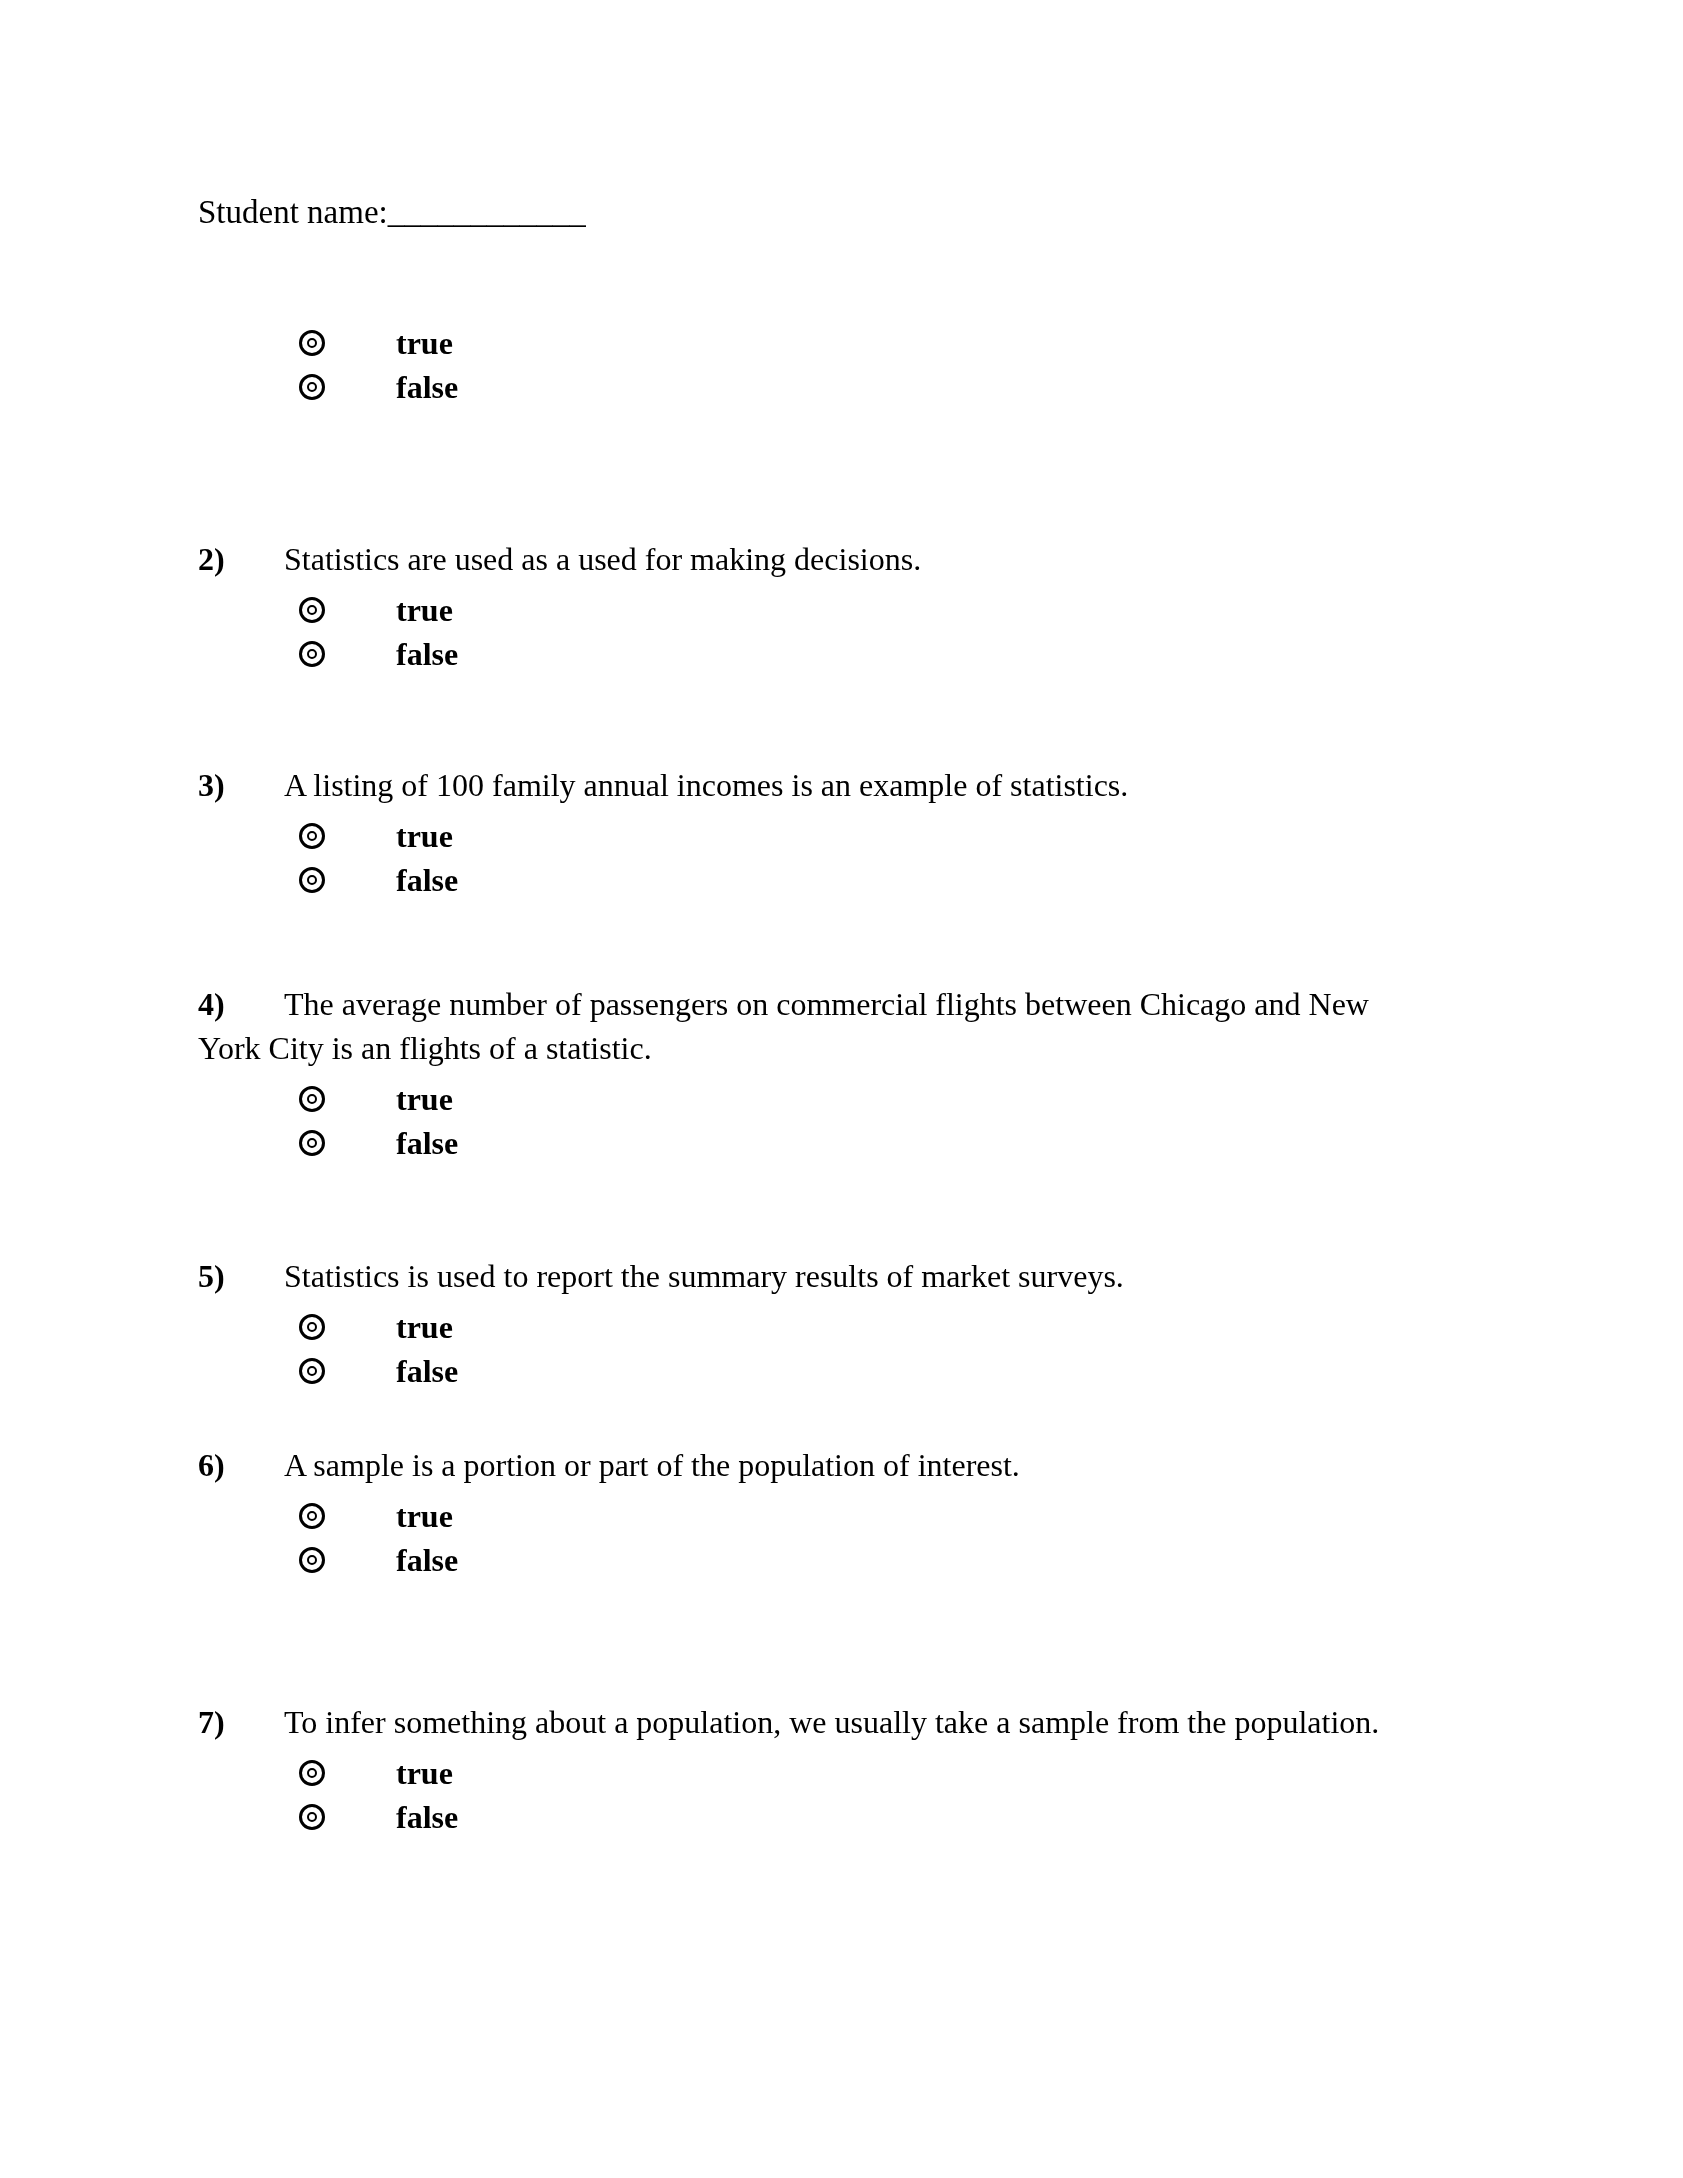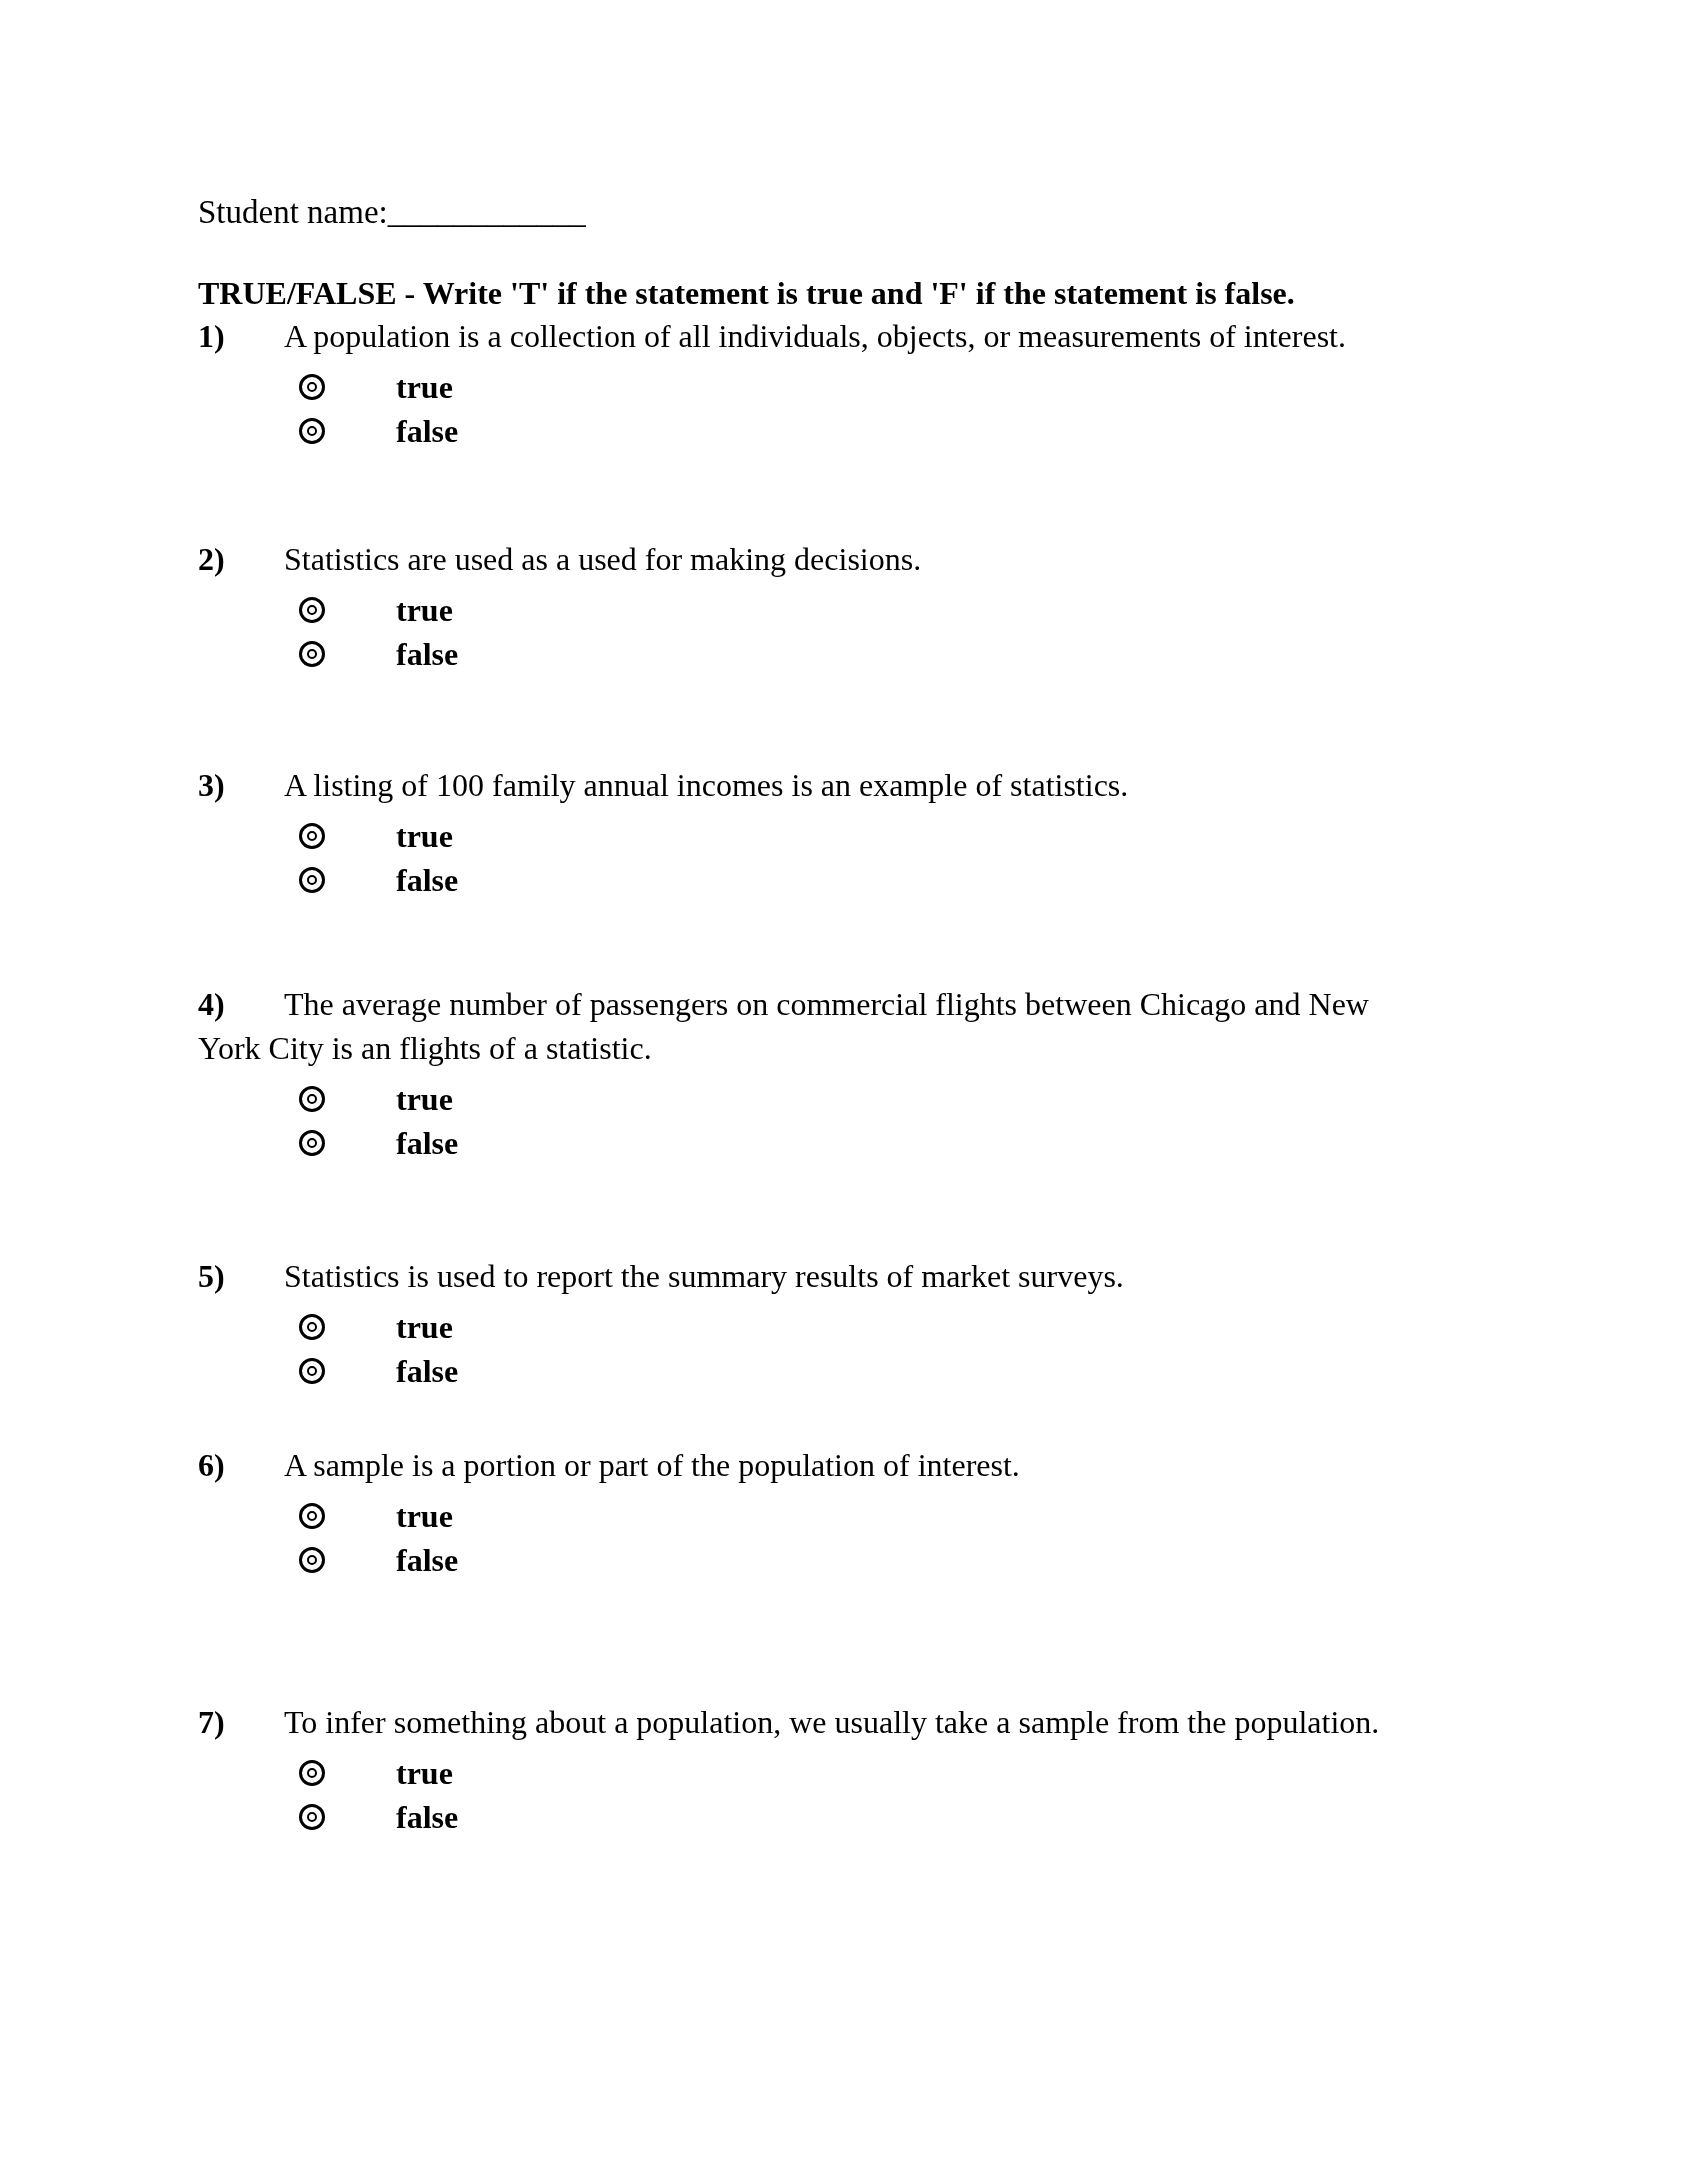--- a/index.html
+++ b/index.html
@@ -76,27 +76,23 @@
 </style>
 </head>
 <body>
 
 <div class="page">
 
   <div class="student-line">
     <span>Student name:</span><span>____________</span>
   </div>
 
-  <div class="section-header">TRUE/FALSE - Write 'T' if the statement is true and 'F' if the statement is false.</div>
 
   <div id="questions">
   <div class="question" style="top: 314px;">
-    <div class="statement">
-      <div class="statement-line"><span class="q-num">1)</span><span class="q-line1-text">A population is a collection of all individuals, objects, or measurements of interest.</span></div>
-    </div>
     <div class="option first">
       <span class="radio">
             <span class="radio-dot"></span>
           </span>
       <span class="opt-label">true</span>
     </div>
     <div class="option">
       <span class="radio">
             <span class="radio-dot"></span>
           </span>

